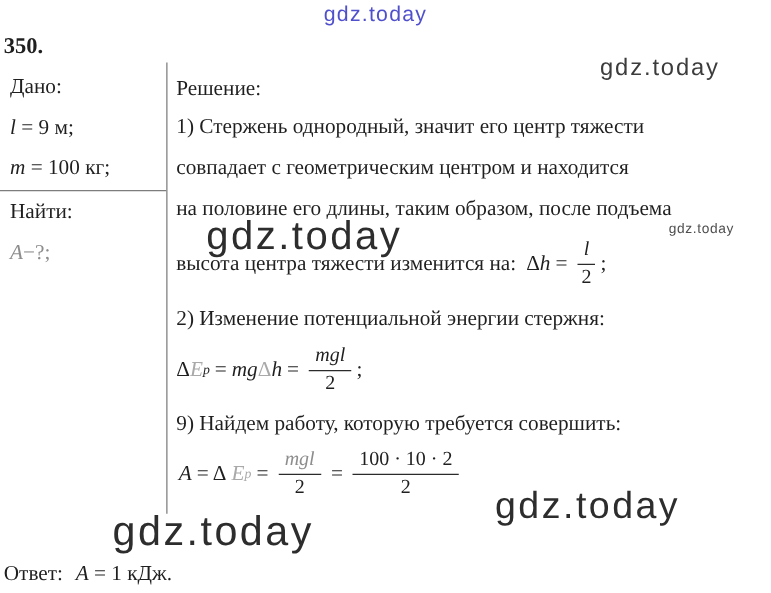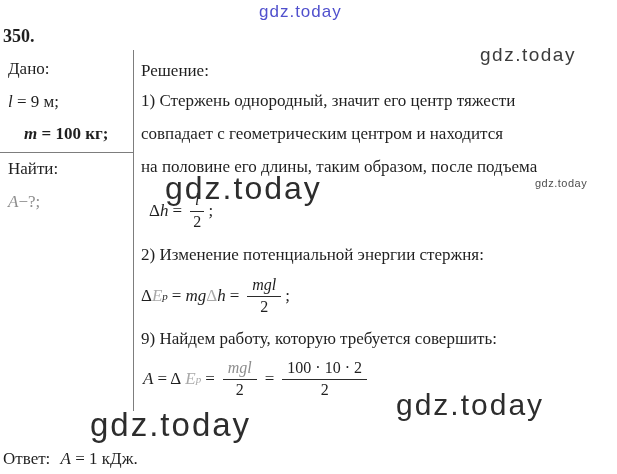--- a/index.html
+++ b/index.html
@@ -88,37 +88,38 @@
   <div class="abs txt bold" style="left:3px; top:26px; font-size:18px;">350.</div>
 
   <div class="vline"></div>
   <div class="hline"></div>
 
   <div>
     <div class="abs txt" style="left:8px; top:59px;">Дано:</div>
     <div class="abs txt" style="left:8px; top:92px;">
       <span class="it">l</span><span> = 9 м;</span>
     </div>
-    <div class="abs txt" style="left:24px; top:124px;font-weight:bold;">
+    <div class="abs txt" style="left:8px; top:124px;">
       <span class="it">m</span><span> = 100 кг;</span>
     </div>
     <div class="abs txt" style="left:8px; top:159px;">Найти:</div>
     <div class="abs txt" style="left:8px; top:192px;">
       <span class="it dim">A</span><span class="dim">−?;</span>
     </div>
   </div>
 
   <div>
     <div class="abs txt" style="left:141px; top:61px;">Решение:</div>
 
     <div class="abs txt" style="left:141px; top:91px;">1) Стержень однородный, значит его центр тяжести</div>
     <div class="abs txt" style="left:141px; top:124px;">совпадает с геометрическим центром и находится</div>
     <div class="abs txt" style="left:141px; top:157px;font-family:Liberation Serif, serif;">на половине его длины, таким образом, после подъема</div>
 
     <div class="frow" style="left:141px; top:188px; height:46px;">
+      <span>высота центра тяжести изменится на:</span>
       <span class="gap-l">Δ</span>
         <span class="it">h</span>
       <span class="sp">=</span>
       <span class="frac">
         <span class="num it">l</span>
         <span class="den">2</span>
       </span>
       <span>;</span>
     </div>
 

